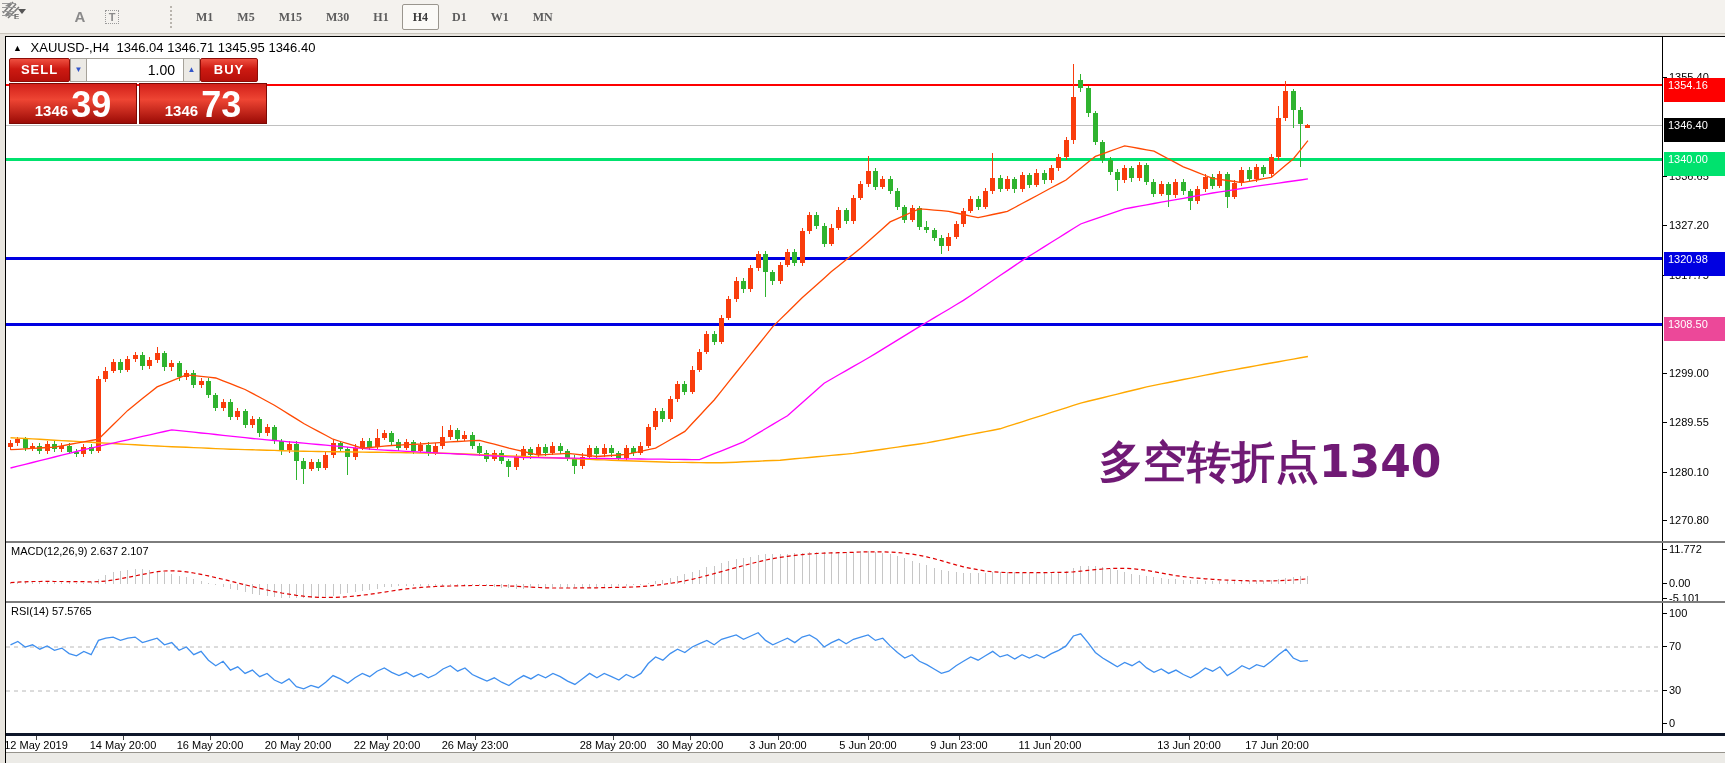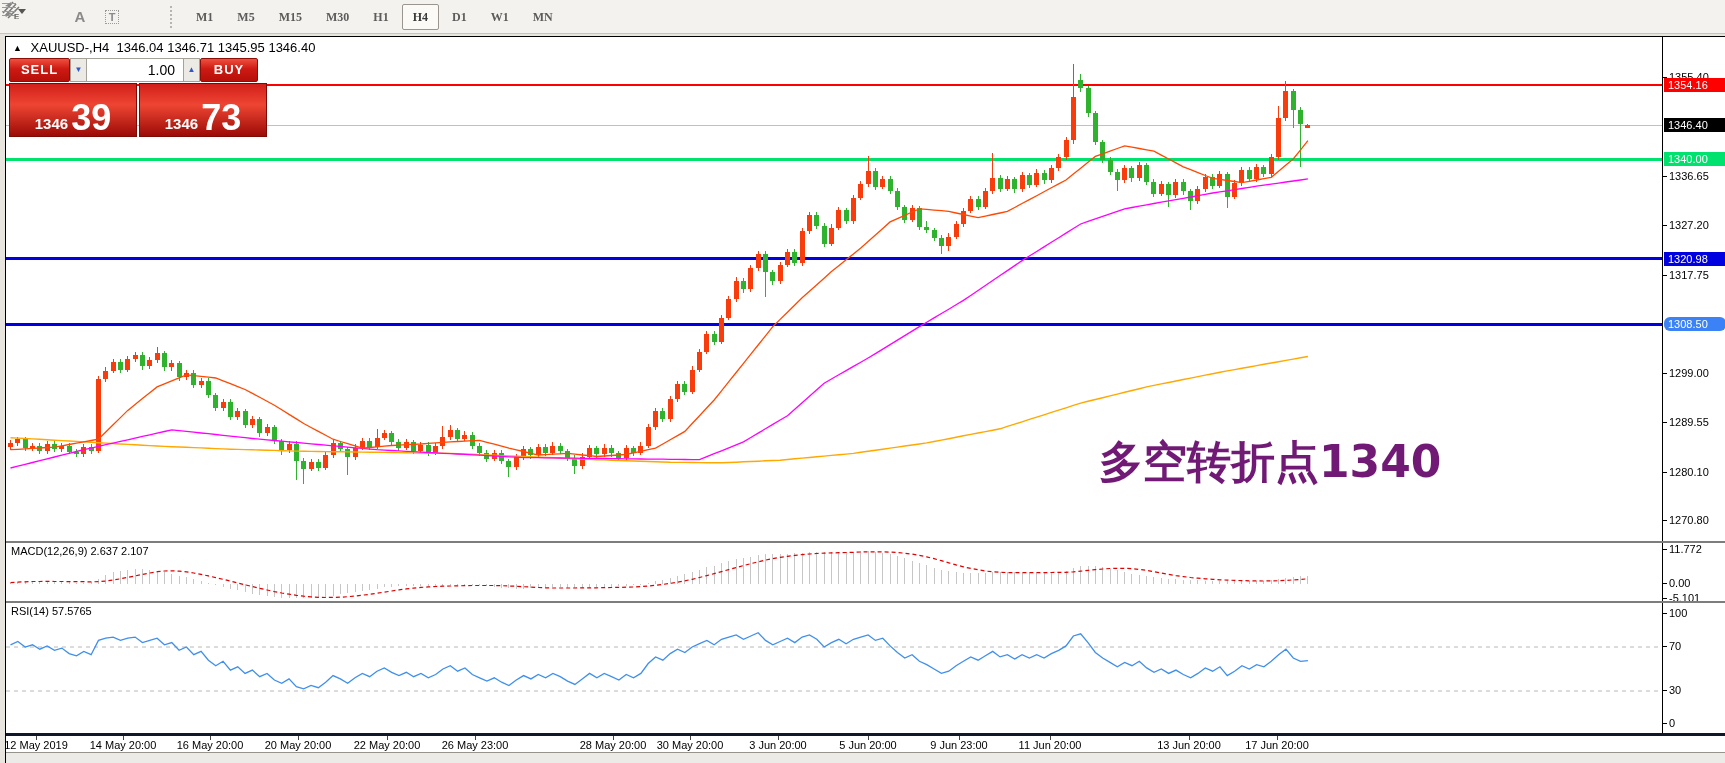--- a/index.html
+++ b/index.html
@@ -25,35 +25,35 @@
   #macd-plot{top:506px;height:58px;} #macd-axis{top:506px;height:58px;}
   #rsi-plot{top:566px;height:130px;} #rsi-axis{top:566px;height:130px;}
   #date-row{position:absolute;left:0;top:696px;width:1719px;height:18px;border-top:3px solid #0f172a;background:#fff;}
   #bottom-strip{position:absolute;left:0;top:715px;width:1719px;height:11px;background:#ecebe7;border-top:1px solid #96938c;}
   
   #sym-header{position:absolute;left:7px;top:3px;font-size:13px;color:#000;white-space:nowrap;z-index:5;}
   #sym-header .tri{font-size:9px;margin-right:5px;position:relative;top:-1px;}
   .pane-label{position:absolute;left:5px;top:2px;font-size:11px;color:#000;z-index:4;white-space:nowrap;}
   .ytick{position:absolute;left:6px;font-size:11px;color:#000;white-space:nowrap;}
   .ytick i{position:absolute;left:-6px;top:6px;width:4px;height:1px;background:#000;}
-  .badge{position:absolute;left:1px;width:58px;height:14px;line-height:14px;font-size:11px;color:#fff;padding-left:4px;z-index:3;}
+  .badge{position:absolute;left:1px;width:58px;height:24px;line-height:14px;font-size:11px;color:#fff;padding-left:4px;z-index:3;}
   .xlab{position:absolute;top:3px;transform:translateX(-50%);font-size:11px;color:#000;white-space:nowrap;}
   .xtick{position:absolute;top:0;width:1px;height:4px;background:#444;}
   
   #trade{position:absolute;left:3px;top:21px;width:259px;z-index:6;font-family:"Liberation Sans",sans-serif;}
   #trade-row1{display:flex;height:24px;}
   .trade-btn{height:24px;line-height:22px;text-align:center;color:#fff;font-weight:bold;font-size:13px;letter-spacing:1px;
     background:linear-gradient(180deg,#ef5040,#cd1a12 45%,#b50f0a);border:1px solid #8f0d07;border-radius:2px;box-sizing:border-box;}
   #sell-btn{width:61px;} #buy-btn{width:58px;}
   .spin-btn{width:17px;height:24px;background:#eceae5;border:1px solid #a6a29a;box-sizing:border-box;
     color:#3356c9;font-size:8px;line-height:22px;text-align:center;}
   #vol-input{width:96px;height:24px;border:1px solid #a6a29a;border-left:none;border-right:none;
     box-sizing:border-box;font-size:14px;text-align:right;padding-right:8px;color:#000;font-family:"Liberation Sans",sans-serif;}
   #trade-row2{display:flex;margin-top:1px;}
-  .price-panel{width:128px;height:54px;margin-right:2px;color:#fff;display:flex;align-items:flex-end;justify-content:center;
+  .price-panel{width:128px;height:41px;margin-right:2px;color:#fff;display:flex;align-items:flex-end;justify-content:center;
     background:linear-gradient(180deg,#d2201a,#ee4533 40%,#9c0b06);border:1px solid #7c0a05;box-sizing:border-box;}
   .price-panel .small{font-size:15px;font-weight:bold;padding-bottom:4px;margin-right:3px;}
   .price-panel .big{font-size:36px;font-weight:bold;line-height:36px;padding-bottom:0px;}
   
   #annotation{position:absolute;left:1093px;top:396px;font-size:44px;font-weight:bold;color:#701a75;
     z-index:5;white-space:nowrap;font-family:"DejaVu Sans","Liberation Sans",sans-serif;}
   svg{position:absolute;left:0;top:0;}
 </style>
 </head>
 <body>
@@ -510,21 +510,21 @@
       <div class="ytick" style="top: 132.548px;"><i></i>1336.65</div>
       <div class="ytick" style="top: 182.048px;"><i></i>1327.20</div>
       <div class="ytick" style="top: 231.548px;"><i></i>1317.75</div>
       <div class="ytick" style="top: 329.762px;"><i></i>1299.00</div>
       <div class="ytick" style="top: 379.262px;"><i></i>1289.55</div>
       <div class="ytick" style="top: 428.762px;"><i></i>1280.10</div>
       <div class="ytick" style="top: 477.477px;"><i></i>1270.80</div>
       <div class="badge" style="top: 40.8285px; background: rgb(254, 0, 0);">1354.16</div>
       <div class="badge" style="top: 115px; background: rgb(0, 226, 110);">1340.00</div>
       <div class="badge" style="top: 214.629px; background: rgb(0, 0, 225);">1320.98</div>
-      <div class="badge" style="top: 280px; background: #3b82f6; border-radius: 6px;">1308.50</div>
+      <div class="badge" style="top: 280px; background: #ec4899;">1308.50</div>
       <div class="badge" style="top: 81.4762px; background: rgb(0, 0, 0);">1346.40</div>
     </div>
 
   <div id="sep1" class="sep"></div>
 
   <div id="macd-plot" class="plot">
     <svg id="macd-svg" width="1656" height="58">
         <g shape-rendering="crispEdges">
           <line x1="4.5" x2="4.5" y1="41" y2="39.556" stroke="#c6c6c6" stroke-width="1"></line>
           <line x1="11.83" x2="11.83" y1="41" y2="38.6896" stroke="#c6c6c6" stroke-width="1"></line>

